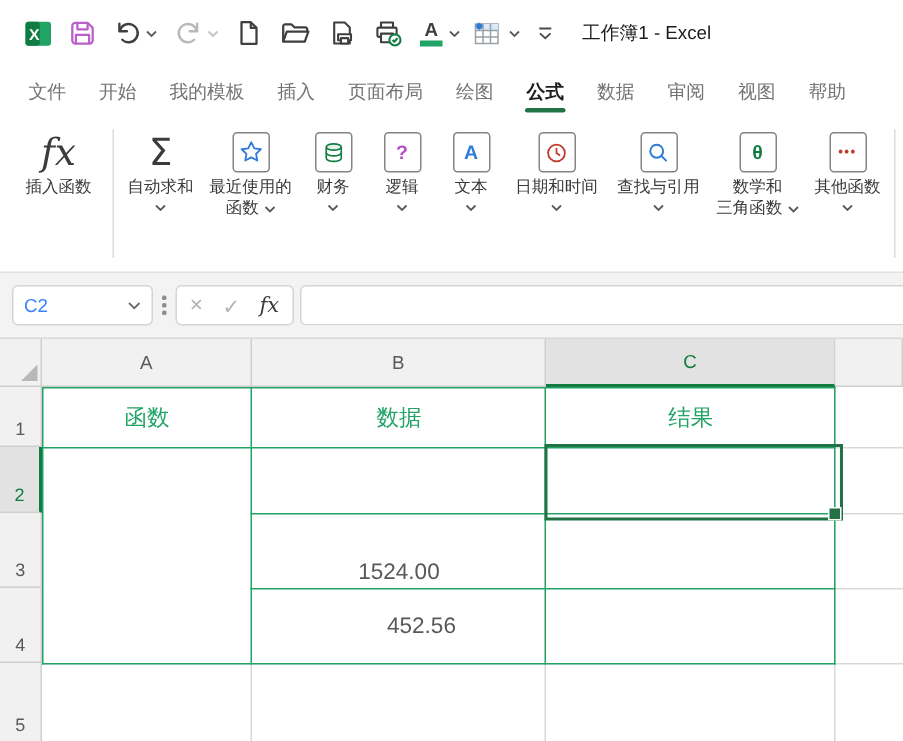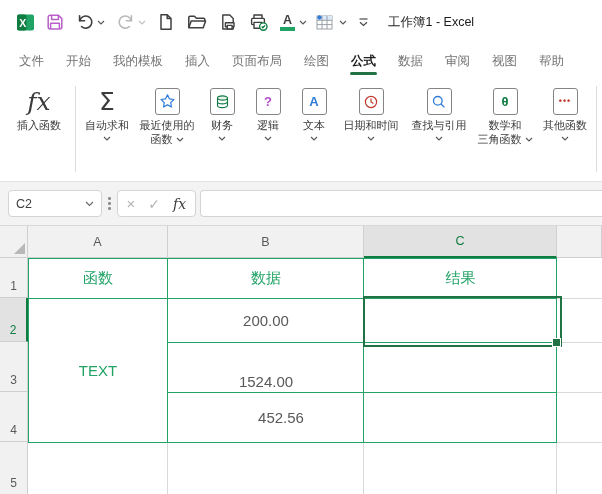--- a/index.html
+++ b/index.html
@@ -28,21 +28,21 @@
   .bglyph{font-weight:bold;font-size:13px;line-height:13px;}
   .dots3{font-size:9px;letter-spacing:1px;color:#c0392b;font-weight:bold;line-height:9px;}
   .lblrow{white-space:nowrap;display:flex;align-items:center;gap:3px;justify-content:center;}
   .vdiv{width:1px;background:#dcdcdc;height:86px;margin:3px 3px 0 3px;flex:none;}
   .group-label{position:absolute;bottom:4px;left:0;width:602px;text-align:center;font-size:11px;color:#767676;}
   .chevy{flex:none;}
   
   .fbar{left:0;top:182px;width:602px;height:44px;background:#f3f3f3;border-bottom:1px solid #d8d8d8;
     display:flex;align-items:center;padding-left:8px;}
   .namebox{width:94px;height:27px;background:#fff;border:1px solid #d4d4d4;border-radius:4px;
-    display:flex;align-items:center;padding:0 7px;font-size:12.5px;color:#404040;box-sizing:border-box;}
+    display:flex;align-items:center;padding:0 7px;font-size:12.5px;color:#3b82f6;box-sizing:border-box;}
   .namebox span{flex:1;}
   .dotsep{margin:0 6px;display:flex;flex-direction:column;gap:2.5px;}
   .dotsep i{width:2.5px;height:2.5px;border-radius:50%;background:#8d8d8d;}
   .fxbox{height:27px;background:#fff;border:1px solid #d4d4d4;border-radius:4px;display:flex;
     align-items:center;padding:0 9px;gap:13px;box-sizing:border-box;}
   .fxbox .x{font-size:15px;color:#b3b3b3;line-height:15px;}
   .fxbox .ck{font-size:14px;color:#b3b3b3;line-height:14px;}
   .fxbox .fxs{font-family:"DejaVu Serif",serif;font-style:italic;font-size:14px;color:#3c3c3c;}
   .finput{flex:1;height:27px;background:#fff;border:1px solid #d4d4d4;border-right:none;
     border-radius:4px 0 0 4px;margin-left:4px;box-sizing:border-box;}
@@ -355,20 +355,18 @@
   <div class="gline" style="left:556px;top:32px;width:1px;height:185px"></div>
   <div class="gline" style="left:167px;top:32px;width:1px;height:185px"></div>
   <div class="gline" style="left:363px;top:32px;width:1px;height:185px"></div>
   <div class="gline" style="left:28px;top:72px;width:529px;height:1px"></div>
   <div class="gline" style="left:167px;top:116px;width:390px;height:1px"></div>
   <div class="gline" style="left:167px;top:166px;width:390px;height:1px"></div>
 
   <div class="gcell" style="left:29px;top:33px;width:138px;height:39px">函数</div>
   <div class="gcell" style="left:169px;top:33px;width:194px;height:39px">数据</div>
   <div class="gcell" style="left:365px;top:33px;width:191px;height:39px">结果</div>
-  <div class="gcell" style="left:29px;top:73px;width:138px;height:143px">TEXT</div>
-  <div class="ncell" style="left:169px;top:73px;width:194px;height:43px">200.00</div>
   <div class="ncell" style="left:169px;top:131px;width:194px;height:49px">1524.00</div>
   <div class="ncell" style="left:184px;top:167px;width:194px;height:49px">452.56</div>
 
   <div class="sel"></div>
   <div class="handle"></div>
 </div>
 
 </body></html>

